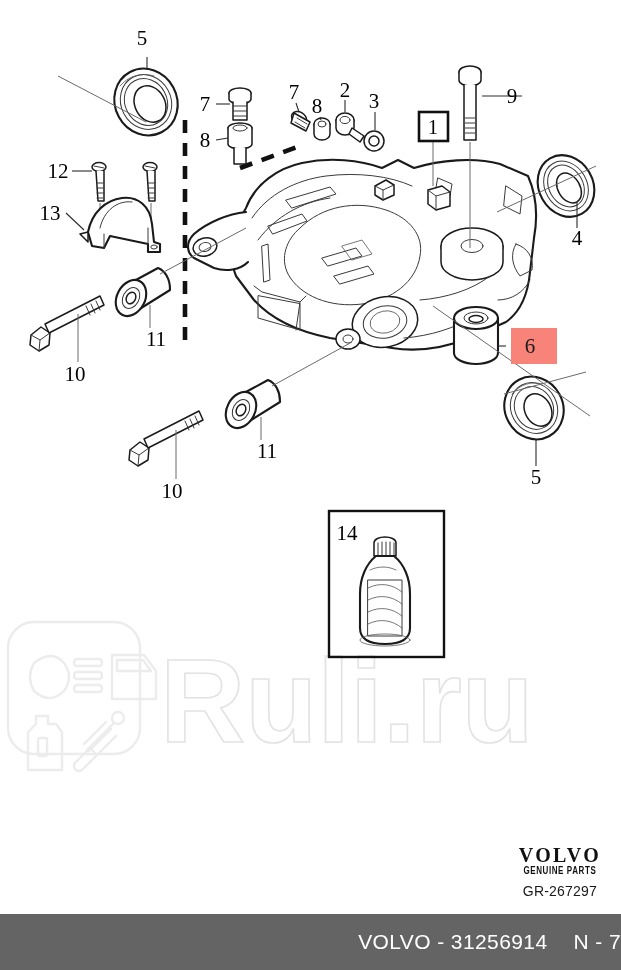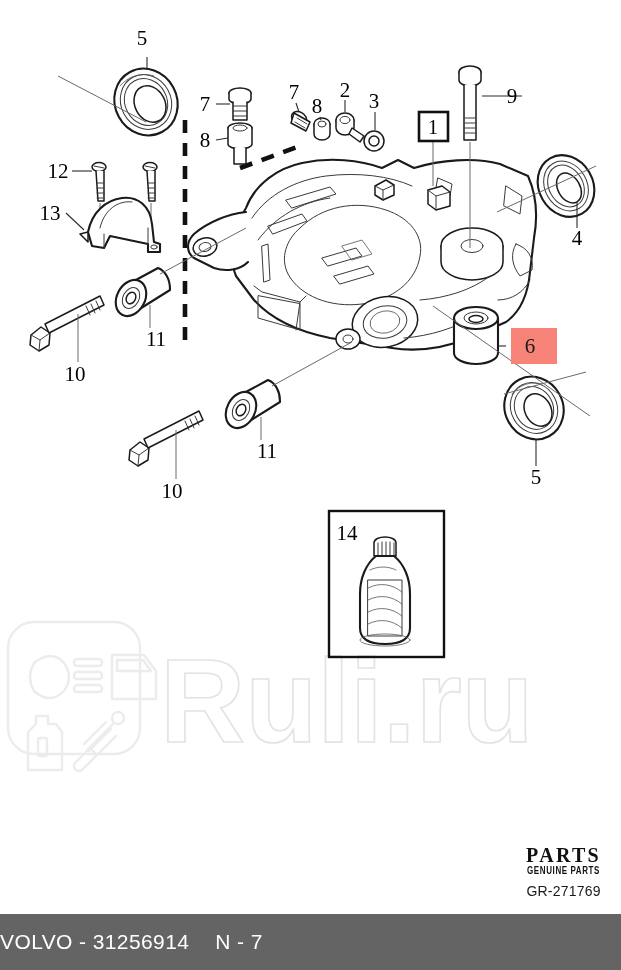--- a/index.html
+++ b/index.html
@@ -145,21 +145,21 @@
     letter-spacing: 0.2px;
   }
   
   #footer {
     position: absolute;
     left: 0; bottom: 0;
     width: 621px; height: 56px;
     background: #646464;
     display: flex;
     align-items: center;
-    justify-content: flex-start;
+    justify-content: flex-end;
   }
   #footer .f-inner {
     display: flex;
     align-items: baseline;
     gap: 26px;
   }
   #footer .f-main {
     font-family: "Liberation Sans", sans-serif;
     font-size: 21px;
     color: #ffffff;
@@ -470,23 +470,23 @@
       <text class="callout" x="50" y="220" text-anchor="middle">13</text>
       <text class="callout" x="75" y="381" text-anchor="middle">10</text>
       <text class="callout" x="156" y="346" text-anchor="middle">11</text>
       <text class="callout" x="172" y="498" text-anchor="middle">10</text>
       <text class="callout" x="267" y="458" text-anchor="middle">11</text>
       <text class="callout" x="347" y="540" text-anchor="middle">14</text>
     </g>
   </svg>
 
   <div id="brand">
-    <div class="volvo-word">PARTS</div>
+    <div class="volvo-word">VOLVO</div>
     <div class="volvo-sub">GENUINE PARTS</div>
-    <div class="volvo-ref">GR-271769</div>
+    <div class="volvo-ref">GR-267297</div>
   </div>
 
   <div id="footer" style="background: rgb(100, 100, 100);">
     <div class="f-inner">
       <span class="f-main" style="color: rgb(255, 255, 255);">VOLVO - 31256914</span>
       <span class="f-page" style="color: rgb(255, 255, 255);">N - 7</span>
     </div>
   </div>
 
 </div>

